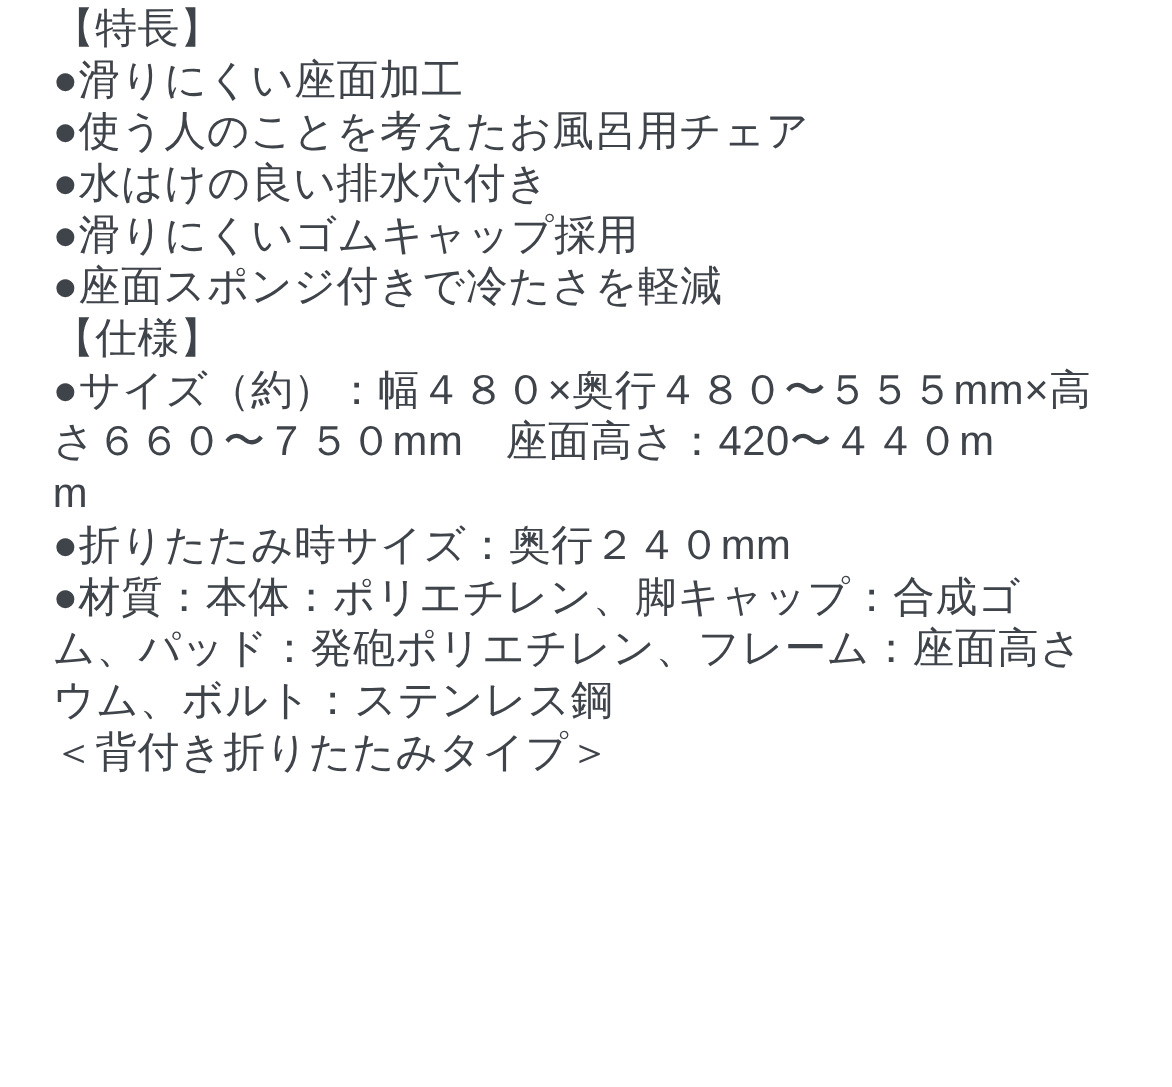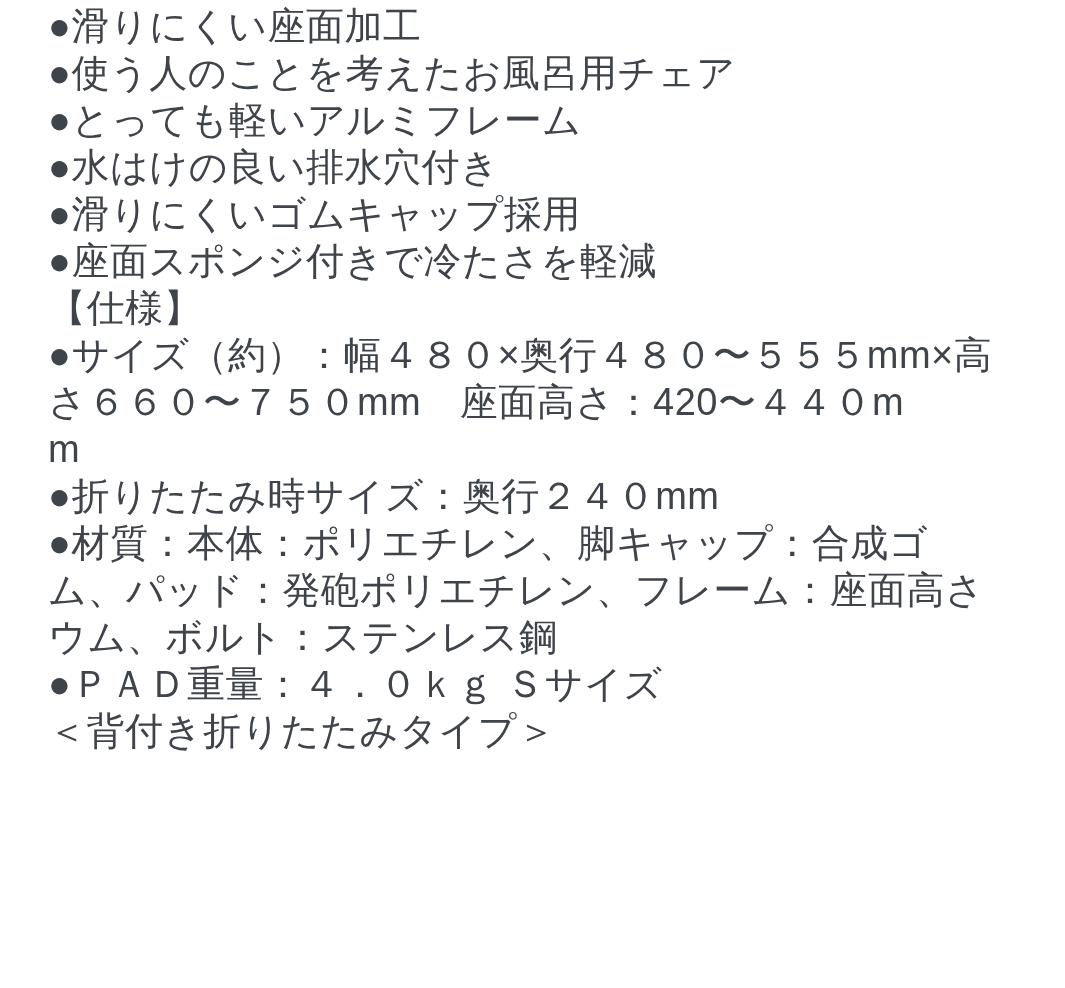--- a/index.html
+++ b/index.html
@@ -32,34 +32,33 @@
     white-space: pre-line; 
     word-break: break-all;
   }
 </style>
 </head>
 <body style="background: rgb(255, 255, 255);">
 
 <div class="content" style="color: rgb(63, 67, 74);">
 
   <div class="section features">
+    <div class="heading">【特長】</div>
     <div class="line">●滑りにくい座面加工</div>
     <div class="line">●使う人のことを考えたお風呂用チェア</div>
-    <div class="line">●とっても軽いアルミフレーム</div>
     <div class="line">●水はけの良い排水穴付き</div>
     <div class="line">●滑りにくいゴムキャップ採用</div>
     <div class="line">●座面スポンジ付きで冷たさを軽減</div>
   </div>
 
   <div class="section specs">
     <div class="heading">【仕様】</div>
     <div class="line">●サイズ（約）：幅４８０×奥行４８０〜５５５mm×高
 さ６６０〜７５０mm　座面高さ：420〜４４０m
 m</div>
     <div class="line">●折りたたみ時サイズ：奥行２４０mm</div>
     <div class="line">●材質：本体：ポリエチレン、脚キャップ：合成ゴ
 ム、パッド：発砲ポリエチレン、フレーム：座面高さ
 ウム、ボルト：ステンレス鋼</div>
-    <div class="line">●ＰＡＤ重量：４．０ｋｇ Ｓサイズ</div>
     <div class="line">＜背付き折りたたみタイプ＞</div>
   </div>
 
 </div>
 
 </body></html>

